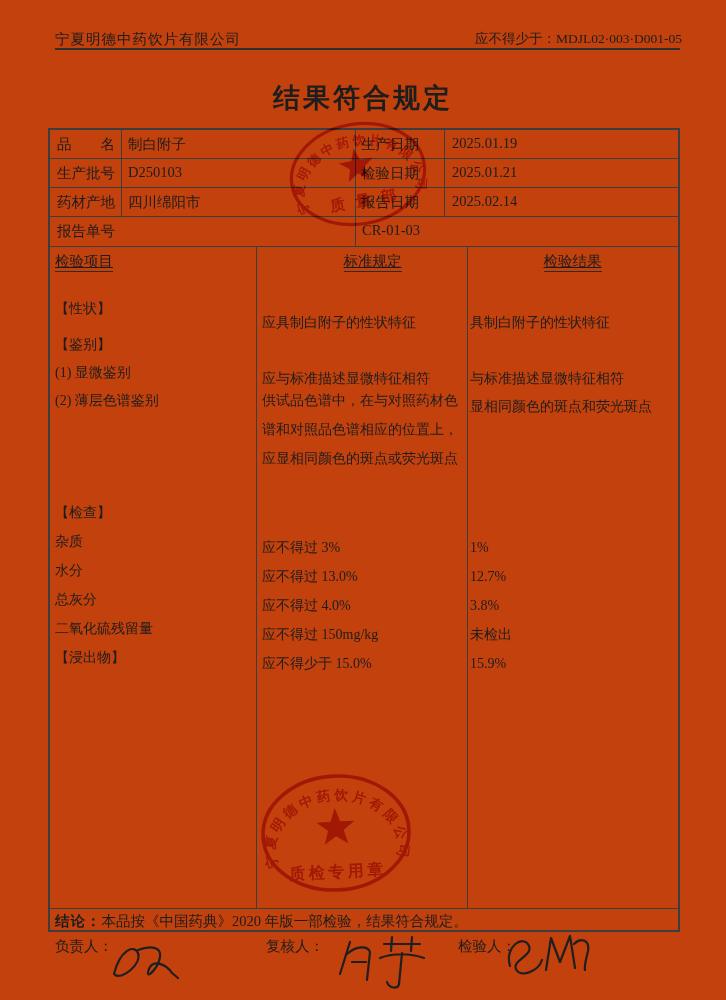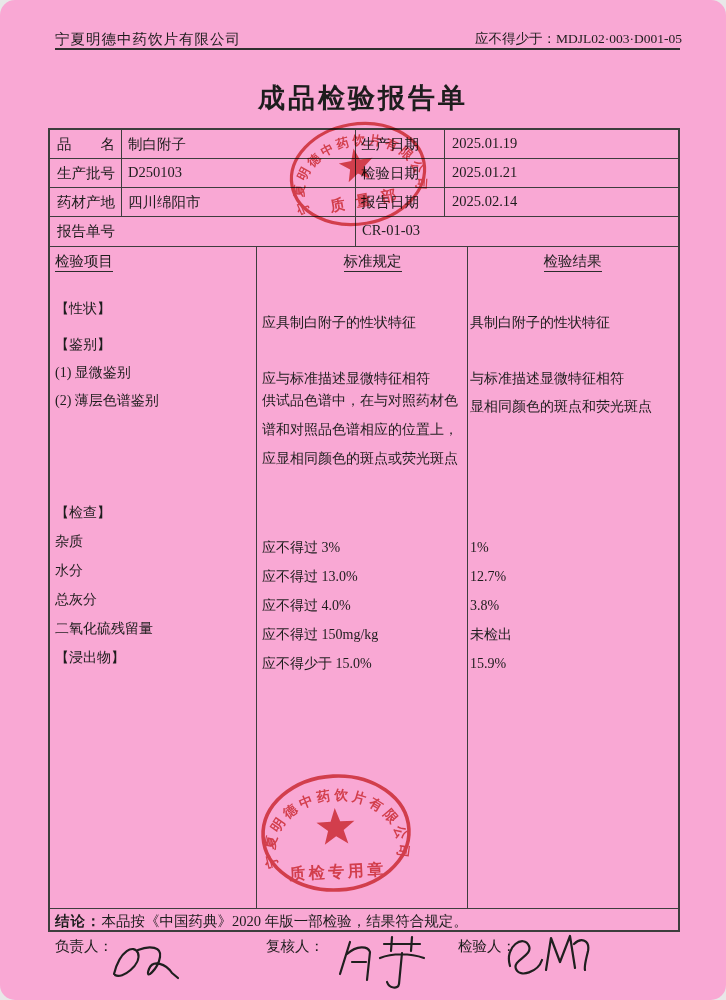--- a/index.html
+++ b/index.html
@@ -1,34 +1,34 @@
 <!DOCTYPE html>
 <html><head>
 <meta charset="utf-8">
 <style>
   html,body{margin:0;padding:0;background:#e8e8e8;}
   .sheet{
-    position:relative;width:726px;height:1000px;background:#f9a8d4;
+    position:relative;width:726px;height:1000px;background:#c2410c;
     font-family:"Liberation Serif","DejaVu Serif",serif;
-    color:#1d1d1d;overflow:hidden;margin:0 auto;border-radius:15px;
+    color:#1d1d1d;overflow:hidden;margin:0 auto;
   }
   .abs{position:absolute;}
   .hdr-company{left:55px;top:30px;font-size:14.5px;letter-spacing:1px;}
   .hdr-code{right:44px;top:30px;font-size:13.5px;}
   .hdr-rule{left:55px;top:48px;width:625px;height:2px;background:#2f2f2f;}
   .doc-title{left:0;top:80px;width:726px;text-align:center;font-size:27px;font-weight:bold;letter-spacing:3px;}
   
   .hline{background:#3d3d3d;height:1px;}
   .vline{background:#3d3d3d;width:1px;}
   .thick{height:2px;}
   .vthick{width:2px;}
   .cell{font-size:14.5px;white-space:nowrap;}
   .lbl-just{display:inline-flex;justify-content:space-between;width:58px;}
   .colhead{font-size:14.5px;}
-  .colhead span{border-bottom:1px solid #2c2c2c;padding-bottom:2px;}
+  .colhead span{border-bottom:1px solid #2c2c2c;padding-bottom:2px;text-decoration:underline;}
   .insp-item{left:55px;width:196px;}
   .insp-std{left:262px;width:200px;white-space:normal;line-height:29px;}
   .insp-res{left:470px;width:204px;white-space:normal;line-height:29px;}
   .row-txt{position:absolute;font-size:14px;}
   .concl{font-size:14.5px;}
   .concl b{letter-spacing:1px;}
   .sig-label{font-size:14.5px;}
   .sig-svg path{stroke:#1f1f1f;stroke-width:2.2;fill:none;stroke-linecap:round;stroke-linejoin:round;}
   .stamp{mix-blend-mode:multiply;opacity:.82;}
   .stamp text{fill:#cf3a36;font-family:"Liberation Serif","DejaVu Serif",serif;font-weight:bold;}
@@ -37,21 +37,21 @@
 </style>
 </head>
 <body>
 
 <div class="sheet">
 
   <div class="abs hdr-company">宁夏明德中药饮片有限公司</div>
   <div class="abs hdr-code"><span>应不得少于：</span><span>MDJL02·003·D001-05</span></div>
   <div class="abs hdr-rule"></div>
 
-  <div class="abs doc-title">成品检验报告单</div>
+  <div class="abs doc-title">结果符合规定</div>
 
   <div class="abs hline thick" style="left:48px;top:128px;width:631px;"></div>
   <div class="abs hline" style="left:48px;top:158px;width:631px;"></div>
   <div class="abs hline" style="left:48px;top:187px;width:631px;"></div>
   <div class="abs hline" style="left:48px;top:216px;width:631px;"></div>
   <div class="abs hline" style="left:48px;top:246px;width:631px;"></div>
   <div class="abs hline" style="left:48px;top:908px;width:631px;"></div>
   <div class="abs hline thick" style="left:48px;top:930px;width:631px;"></div>
 
   <div class="abs vline vthick" style="left:48px;top:128px;height:804px;"></div>

